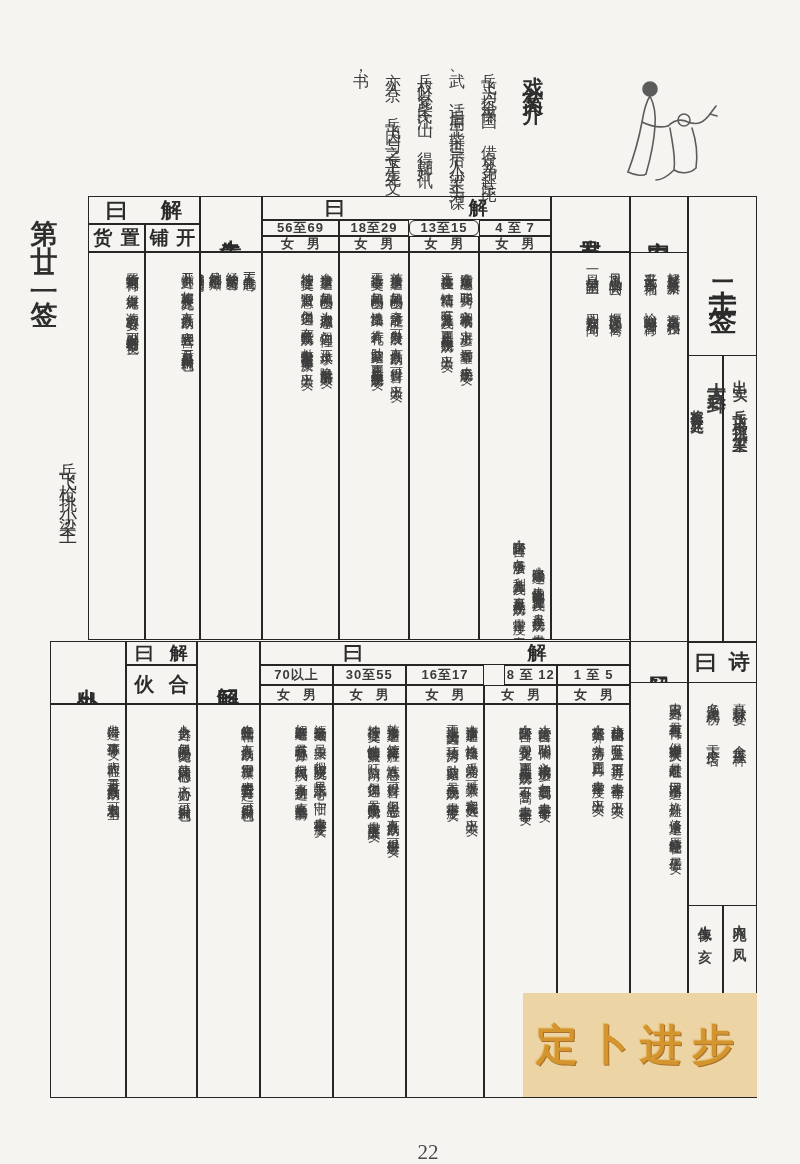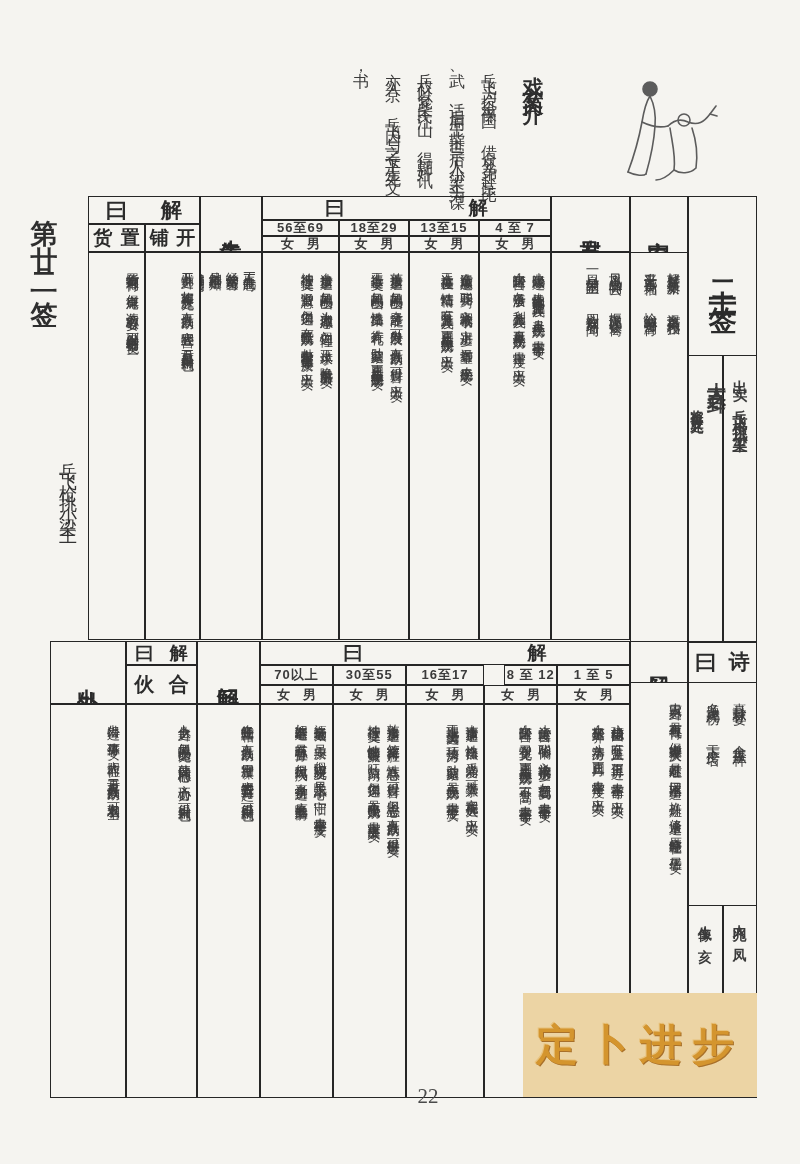--- a/index.html
+++ b/index.html
@@ -107,31 +107,31 @@
 偏财得利又失利</div>
   </div>
 
   <div class="col" style="width:289px;">
     <div class="bx spread-rtl" style="height:24px;font-size:19px;">
         <span>解</span>
         <span>曰</span>
       </div>
     <div class="rowrev" style="flex:1;">
 
-      <div class="col" style="width:72px;">
+      <div class="col" style="width:72px;text-align:right;">
         <div class="bx range" style="height:16px;">4 至 7</div>
         <div class="bx nvnan" style="height:16px;">女　男</div>
         <div class="bx vbody mf" style="height:388px;">
           <span class="male">小儿运限顺遂　生性天真伶俐并旺益上人并茂　上春月小疾无妨　吉星守命平安</span>
           <span class="female">小女运限叶吉　各事活泼　利益上人并茂　春夏月小疾无妨　吉星守度　出入平安</span>
         </div>
       </div>
 
       <div class="col" style="width:70px;">
-        <div class="bx range" style="height:16px;">13至15</div>
+        <div class="bx range" style="height:16px;border-radius:6px;">13至15</div>
         <div class="bx nvnan" style="height:16px;">女　男</div>
         <div class="bx vbody mf" style="height:388px;">
           <span class="male">童造运度顺遂　聪明开窍　宜入学校读书　定卜进步　远景有望　小疾无妨平安</span>
           <span class="female">玉造运度甚佳　性情精巧　有旺益上人并茂　正三四月虽有小疾无妨　出入平安</span>
         </div>
       </div>
 
       <div class="col" style="width:70px;">
         <div class="bx range" style="height:16px;">18至29</div>
         <div class="bx nvnan" style="height:16px;">女　男</div>
@@ -280,13 +280,13 @@
   <div class="v nz" style="height:100%;padding-top:8px;box-sizing:border-box;margin:0 auto;">内兆：凤</div>
 </div>
 <div class="abs bx" style="left:688px;top:905px;width:35px;height:193px;">
   <div class="v nz" style="height:100%;padding-top:8px;box-sizing:border-box;margin:0 auto;">生像：亥</div>
 </div>
 
 <div class="abs wm" style="left:523px;top:993px;width:234px;height:104px;">
   <span>定卜进步</span>
 </div>
 
-<div class="abs pageno" style="left:400px;top:1084px;width:56px;">22</div>
+<div class="abs pageno" style="left:400px;top:1140px;width:56px;">22</div>
 
 </body></html>

